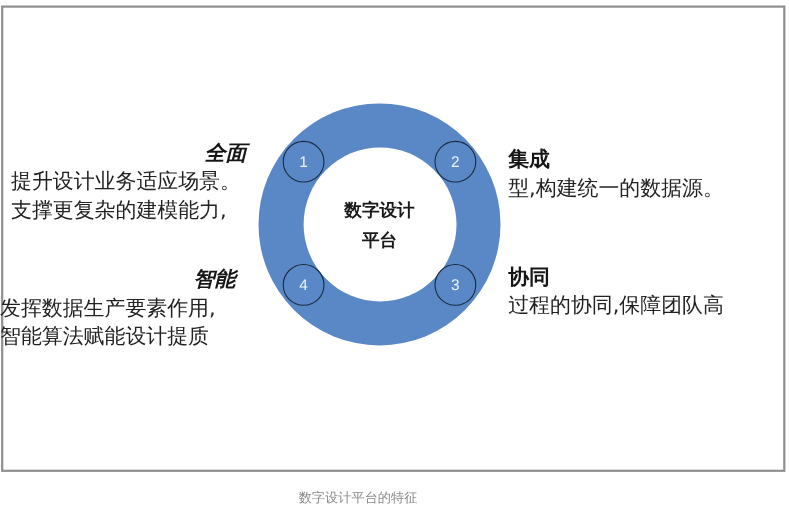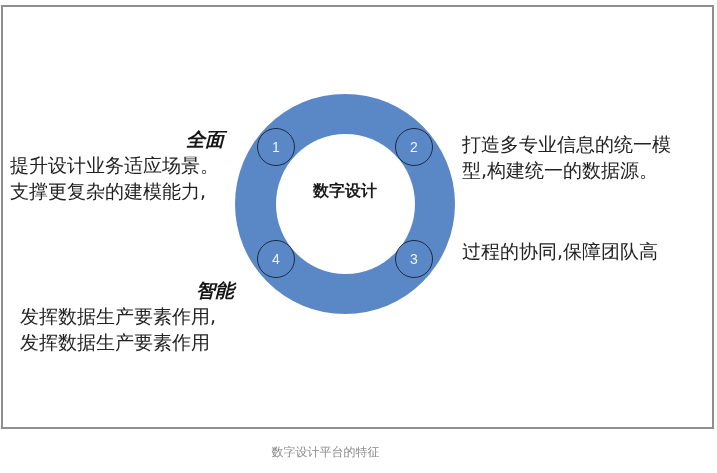--- a/index.html
+++ b/index.html
@@ -79,21 +79,21 @@
   }
   .block .title {
     font-weight: bold;
     font-size: 19px;
     line-height: 27px;
     color: #161616;
   }
   .block .line { display: block; white-space: nowrap; }
   .tl { left: 10px; top: 126px; width: 214px; }
   .tl .title, .bl .title { text-align: right; font-style: italic; }
-  .bl { left: 20px; top: 241px; width: 214px; margin-top: 36px; }
+  .bl { left: 0; top: 241px; width: 214px; }
   .tr { left: 462px; top: 132px; width: 250px; }
   .br { left: 462px; top: 239px; width: 250px; }
   .caption {
     position: absolute;
     left: 0;
     top: 444px;
     width: 651px;
     text-align: center;
     font-size: 12px;
     color: #8a8a8a;
@@ -102,41 +102,43 @@
 </head>
 <body>
 
 <div class="frame"></div>
 
 <div class="ring"></div>
 <div class="ring-hole"></div>
 
 <div class="center-title">
   <div>数字设计</div>
+  <div>平台</div>
 </div>
 
 <div class="badge b1">1</div>
 <div class="badge b2">2</div>
 <div class="badge b3">3</div>
 <div class="badge b4">4</div>
 
 <div class="block tl">
   <div class="title">全面</div>
   <span class="line">提升设计业务适应场景。</span>
   <span class="line">支撑更复杂的建模能力,</span>
 </div>
 
 <div class="block tr">
-  <span class="line">打造多专业信息的统一模</span>
+  <div class="title">集成</div>
   <span class="line">型,构建统一的数据源。</span>
 </div>
 
 <div class="block br">
+  <div class="title">协同</div>
   <span class="line">过程的协同,保障团队高</span>
 </div>
 
 <div class="block bl">
   <div class="title">智能</div>
   <span class="line">发挥数据生产要素作用,</span>
-  <span class="line">发挥数据生产要素作用</span>
+  <span class="line">智能算法赋能设计提质</span>
 </div>
 
 <div class="caption">数字设计平台的特征</div>
 
 </body></html>

